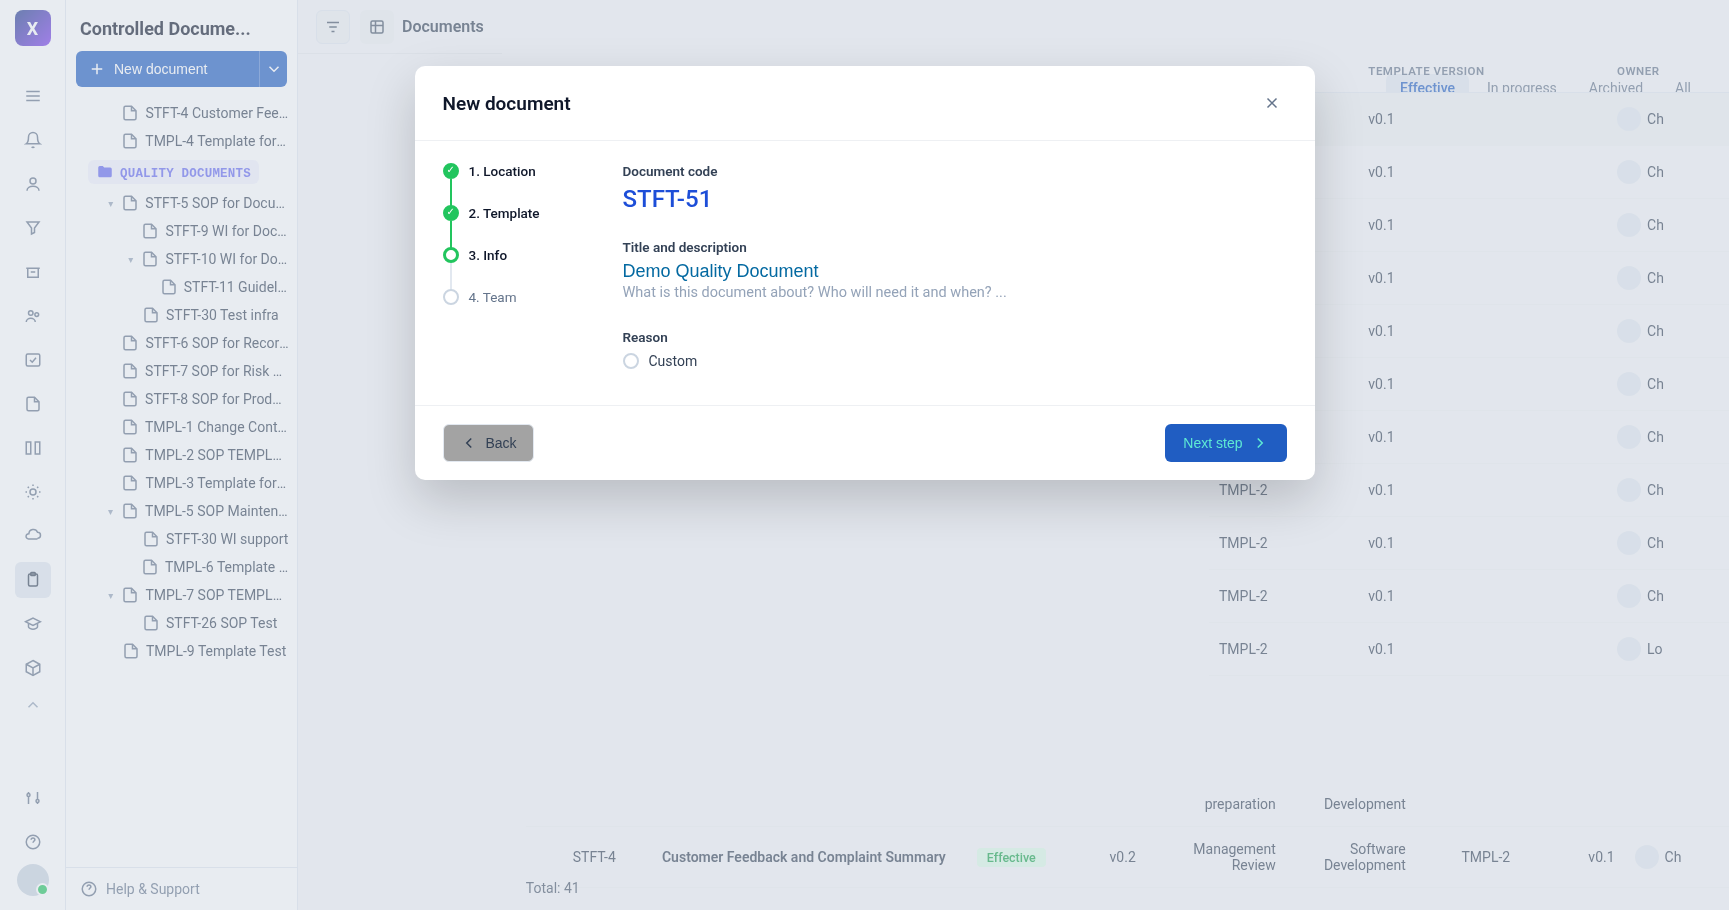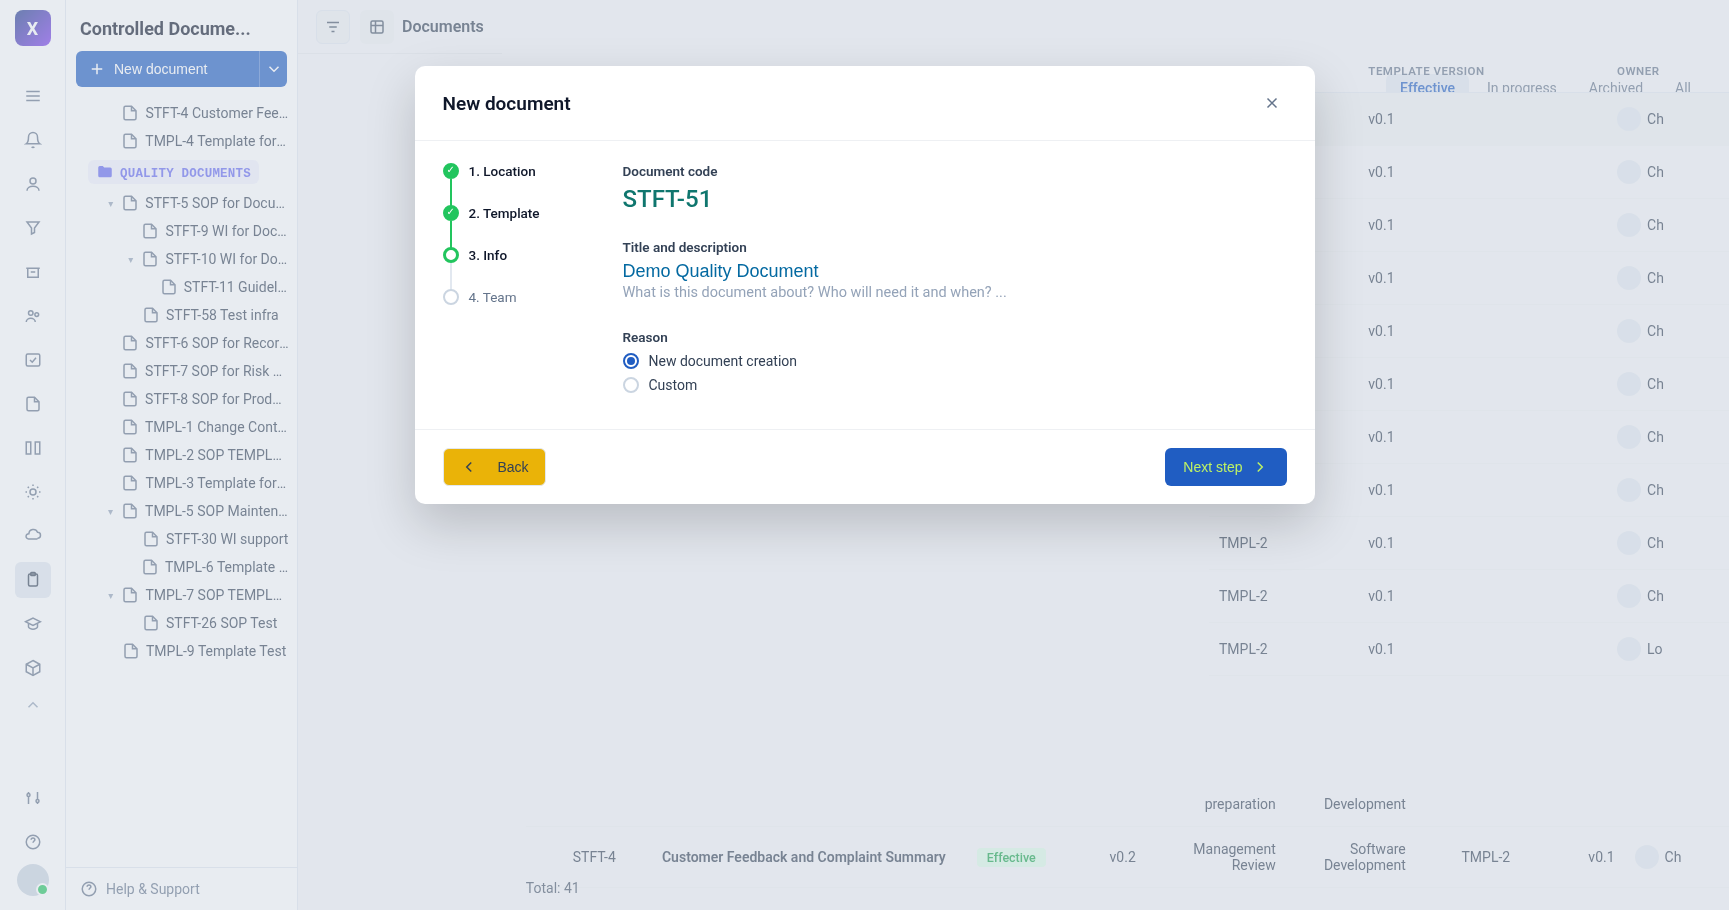--- a/index.html
+++ b/index.html
@@ -64,30 +64,30 @@
 .step::before{content:"";position:absolute;left:7px;top:16px;bottom:-2px;width:2px;background:#e2e8f0;}
 .step:last-child::before{display:none;}
 .step.done::before{background:#22c55e;}
 .step-circ{width:16px;height:16px;border-radius:50%;border:2px solid #cbd5e1;background:#fff;z-index:1;flex-shrink:0;}
 .step.done .step-circ{background:#22c55e;border-color:#22c55e;position:relative;}
 .step.done .step-circ::after{content:"✓";color:#fff;font-size:10px;position:absolute;top:-1px;left:2px;}
 .step.current .step-circ{border-color:#22c55e;border-width:3px;width:16px;height:16px;}
 .step.done,.step.current{color:#0f172a;font-weight:500;}
 .form-col{flex:1;}
 .field-label{font-size:13.5px;font-weight:600;color:#334155;margin-bottom:6px;}
-.big-val{font-size:24px;font-weight:500;color:#0f766e;margin-bottom:26px;}
+.big-val{font-size:24px;font-weight:500;color:#1d4ed8;margin-bottom:26px;}
 .title-input{font-size:18px;color:#0369a1;border:none;outline:none;width:100%;margin-bottom:2px;}
 .desc-ph{font-size:14.5px;color:#94a3b8;margin-bottom:28px;}
 .radio-row{display:flex;align-items:center;gap:10px;margin:8px 0;font-size:14px;color:#334155;cursor:pointer;}
 .radio{width:16px;height:16px;border-radius:50%;border:2px solid #cbd5e1;display:inline-block;}
 .radio.sel{border-color:#205dc2;position:relative;}
 .radio.sel::after{content:"";position:absolute;inset:2px;background:#205dc2;border-radius:50%;}
 .modal-ft{display:flex;justify-content:space-between;padding:18px 28px;border-top:1px solid #eef0f3;}
-.btn-back{background:#eab308;border:1px solid #e2e8f0;padding:9px 16px;border-radius:6px;display:flex;align-items:center;gap:20px;color:#334155;cursor:pointer;font-size:14px;justify-content:center;}
-.btn-next{background:#205dc2;border:none;color:#bef264;padding:10px 18px;border-radius:6px;display:flex;align-items:center;gap:8px;cursor:pointer;font-size:14px;}
+.btn-back{background:#a3a3a3;border:1px solid #e2e8f0;padding:9px 16px;border-radius:6px;display:flex;align-items:center;gap:8px;color:#334155;cursor:pointer;font-size:14px;justify-content:center;}
+.btn-next{background:#205dc2;border:none;color:#5eead4;padding:10px 18px;border-radius:6px;display:flex;align-items:center;gap:8px;cursor:pointer;font-size:14px;}
 
 .status-pill{display:inline-block;background:#dcfce7;color:#16a34a;padding:2px 10px;border-radius:4px;font-size:12.5px;font-weight:500;}
 svg{width:18px;height:18px;}
 </style>
 </head>
 <body>
 
 <div class="app">
 
   <div class="icon-rail">
@@ -260,21 +260,21 @@
             <path d="M14 3v6h6"></path>
           </svg>
           <span class="label">STFT-11 Guideli...</span>
         </div>
         <div class="tree-item indent-2">
           <span class="caret"></span>
           <svg class="file-ic" viewBox="0 0 24 24" width="15" height="15" fill="none" stroke="currentColor" stroke-width="2">
             <path d="M14 3H6a2 2 0 00-2 2v14a2 2 0 002 2h12a2 2 0 002-2V9z"></path>
             <path d="M14 3v6h6"></path>
           </svg>
-          <span class="label">STFT-58 Test infra</span>
+          <span class="label">STFT-30 Test infra</span>
         </div>
         <div class="tree-item indent-1">
           <span class="caret"></span>
           <svg class="file-ic" viewBox="0 0 24 24" width="15" height="15" fill="none" stroke="currentColor" stroke-width="2">
             <path d="M14 3H6a2 2 0 00-2 2v14a2 2 0 002 2h12a2 2 0 002-2V9z"></path>
             <path d="M14 3v6h6"></path>
           </svg>
           <span class="label">STFT-6 SOP for Record...</span>
         </div>
         <div class="tree-item indent-1">
@@ -590,24 +590,20 @@
             </div>
           </div>
         <div class="form-col">
           <div class="field-label">Document code</div>
           <div class="big-val">STFT-51</div>
           <div class="field-label">Title and description</div>
           <input class="title-input" value="Demo Quality Document" style="">
           <div class="desc-ph">What is this document about? Who will need it and when? ...</div>
           <div class="field-label">Reason</div>
           <div class="radio-row">
-            <span class="radio sel"></span>
-            <span>New document creation</span>
-          </div>
-          <div class="radio-row">
             <span class="radio"></span>
             <span>Custom</span>
           </div>
         </div>
       </div>
       <div class="modal-ft">
         <button class="btn-back">
           <svg viewBox="0 0 24 24" width="14" height="14" fill="none" stroke="currentColor" stroke-width="2">
               <path d="M15 18l-6-6 6-6"></path>
             </svg>

